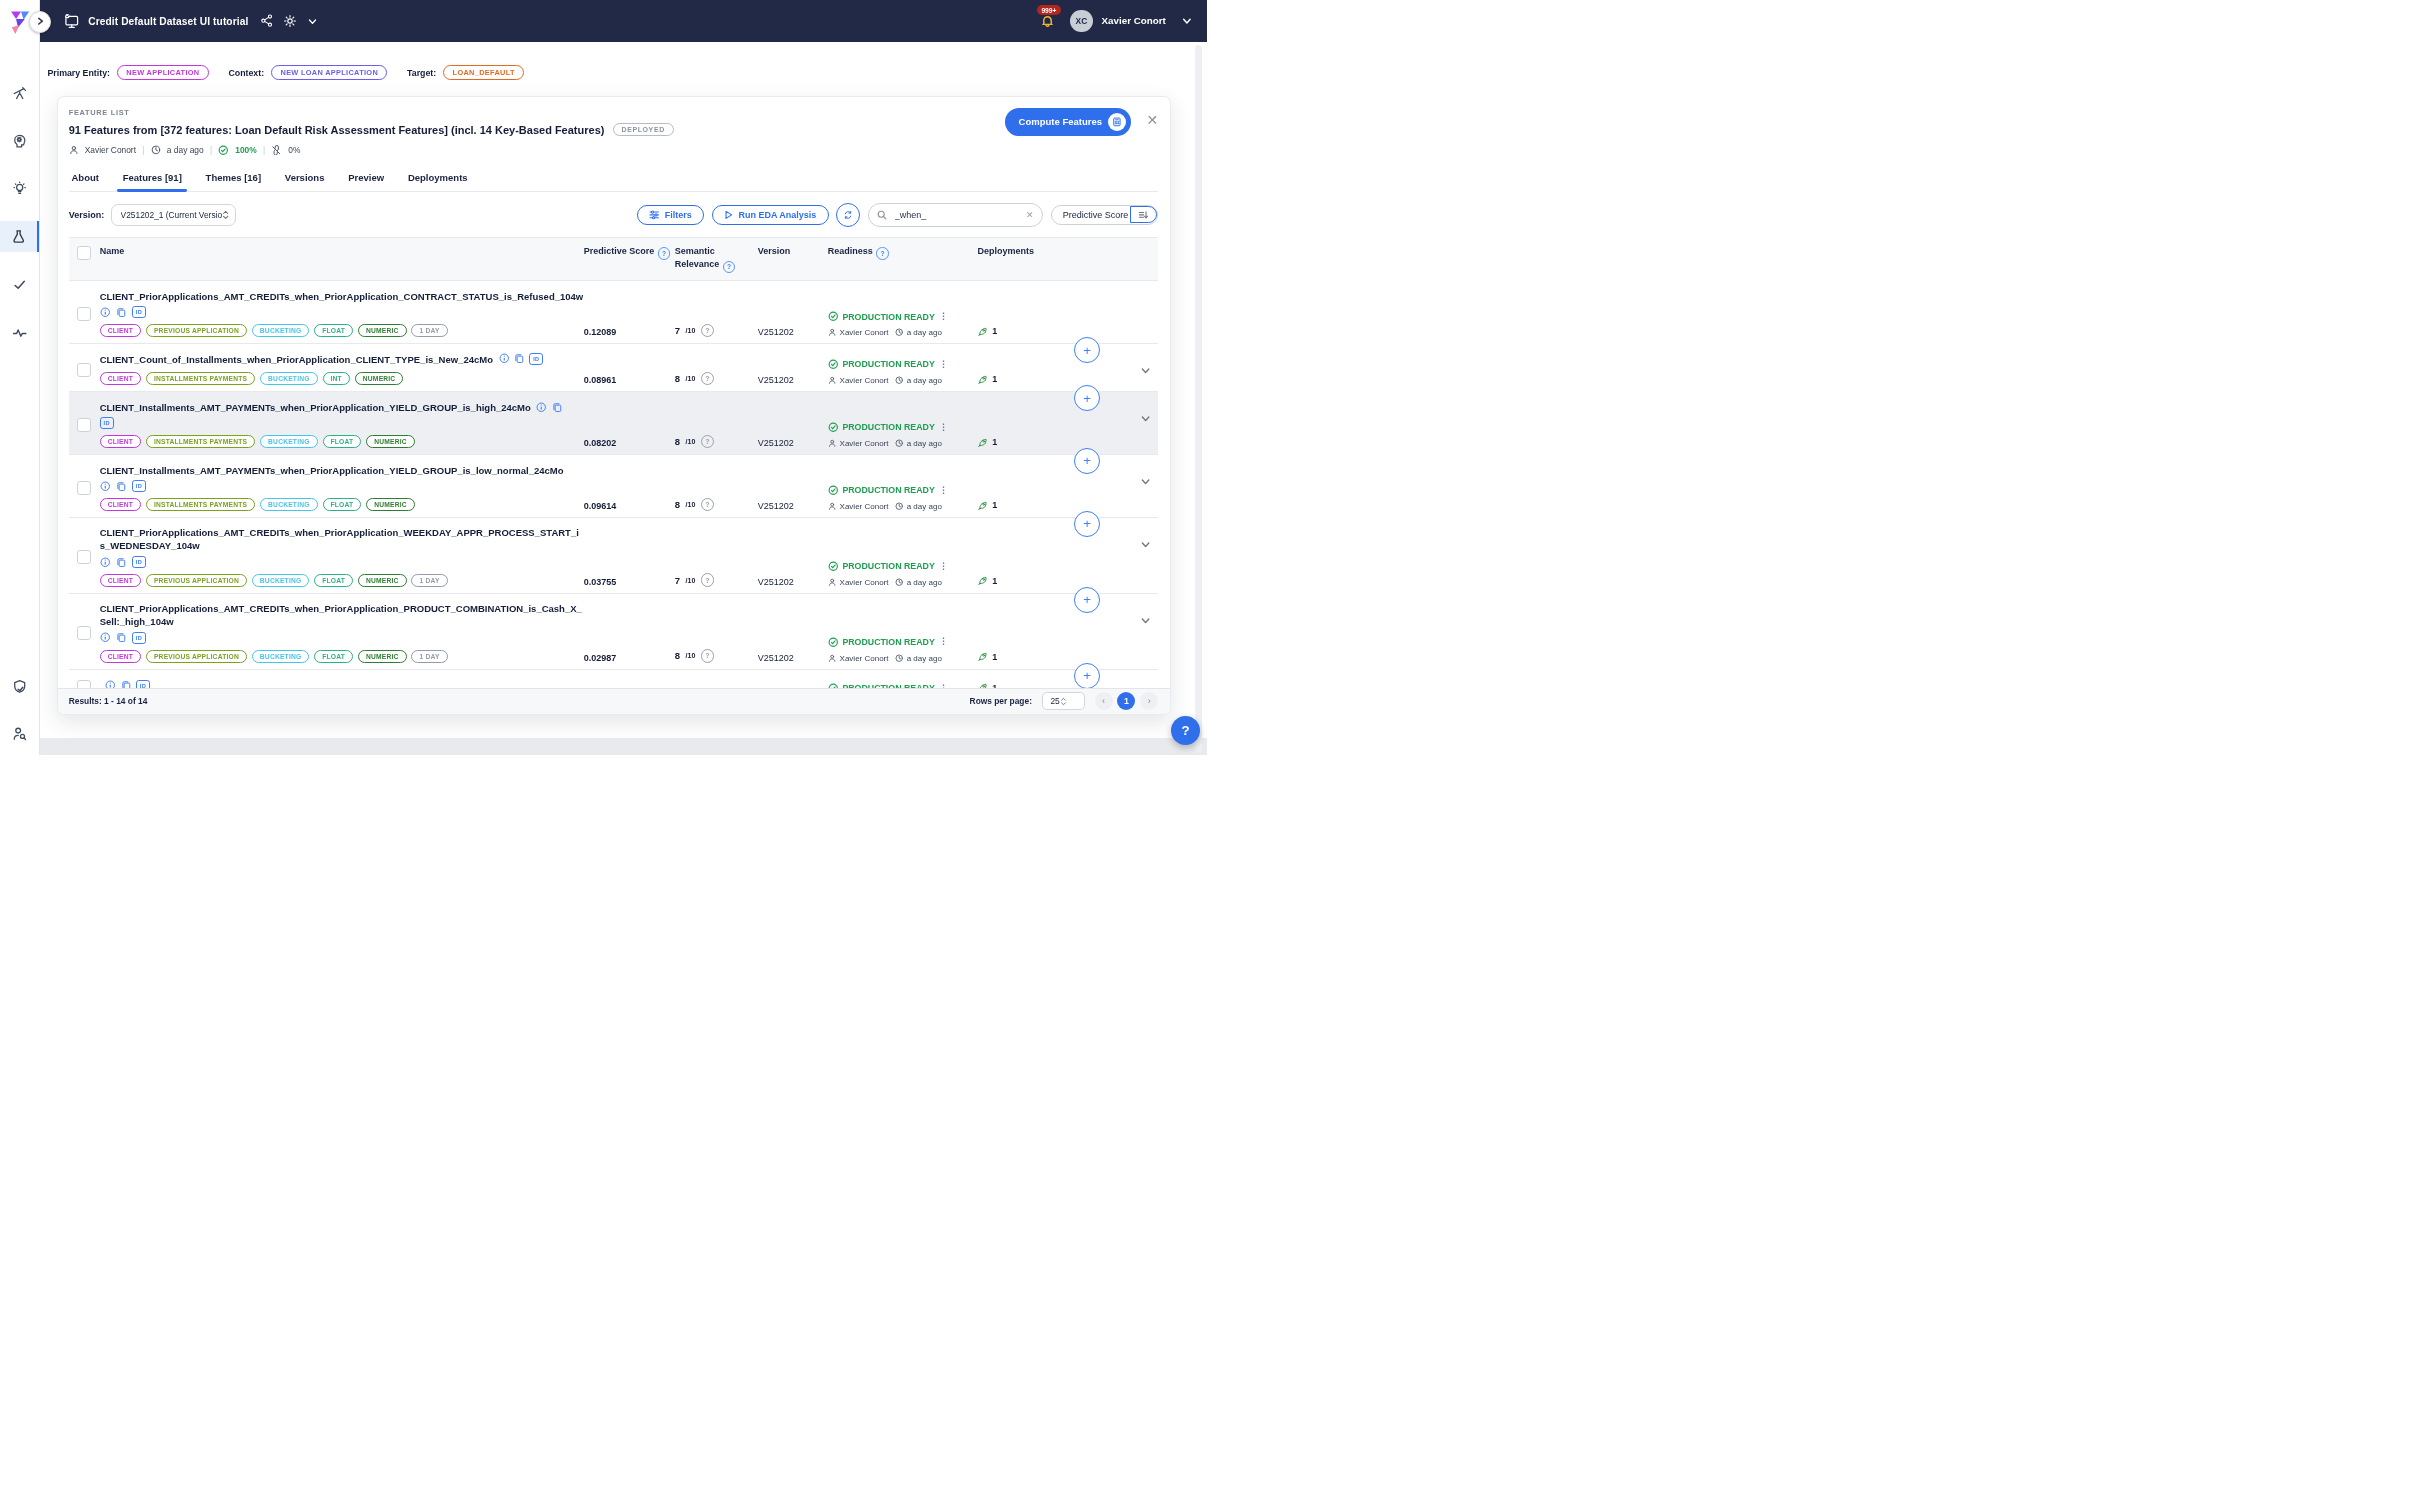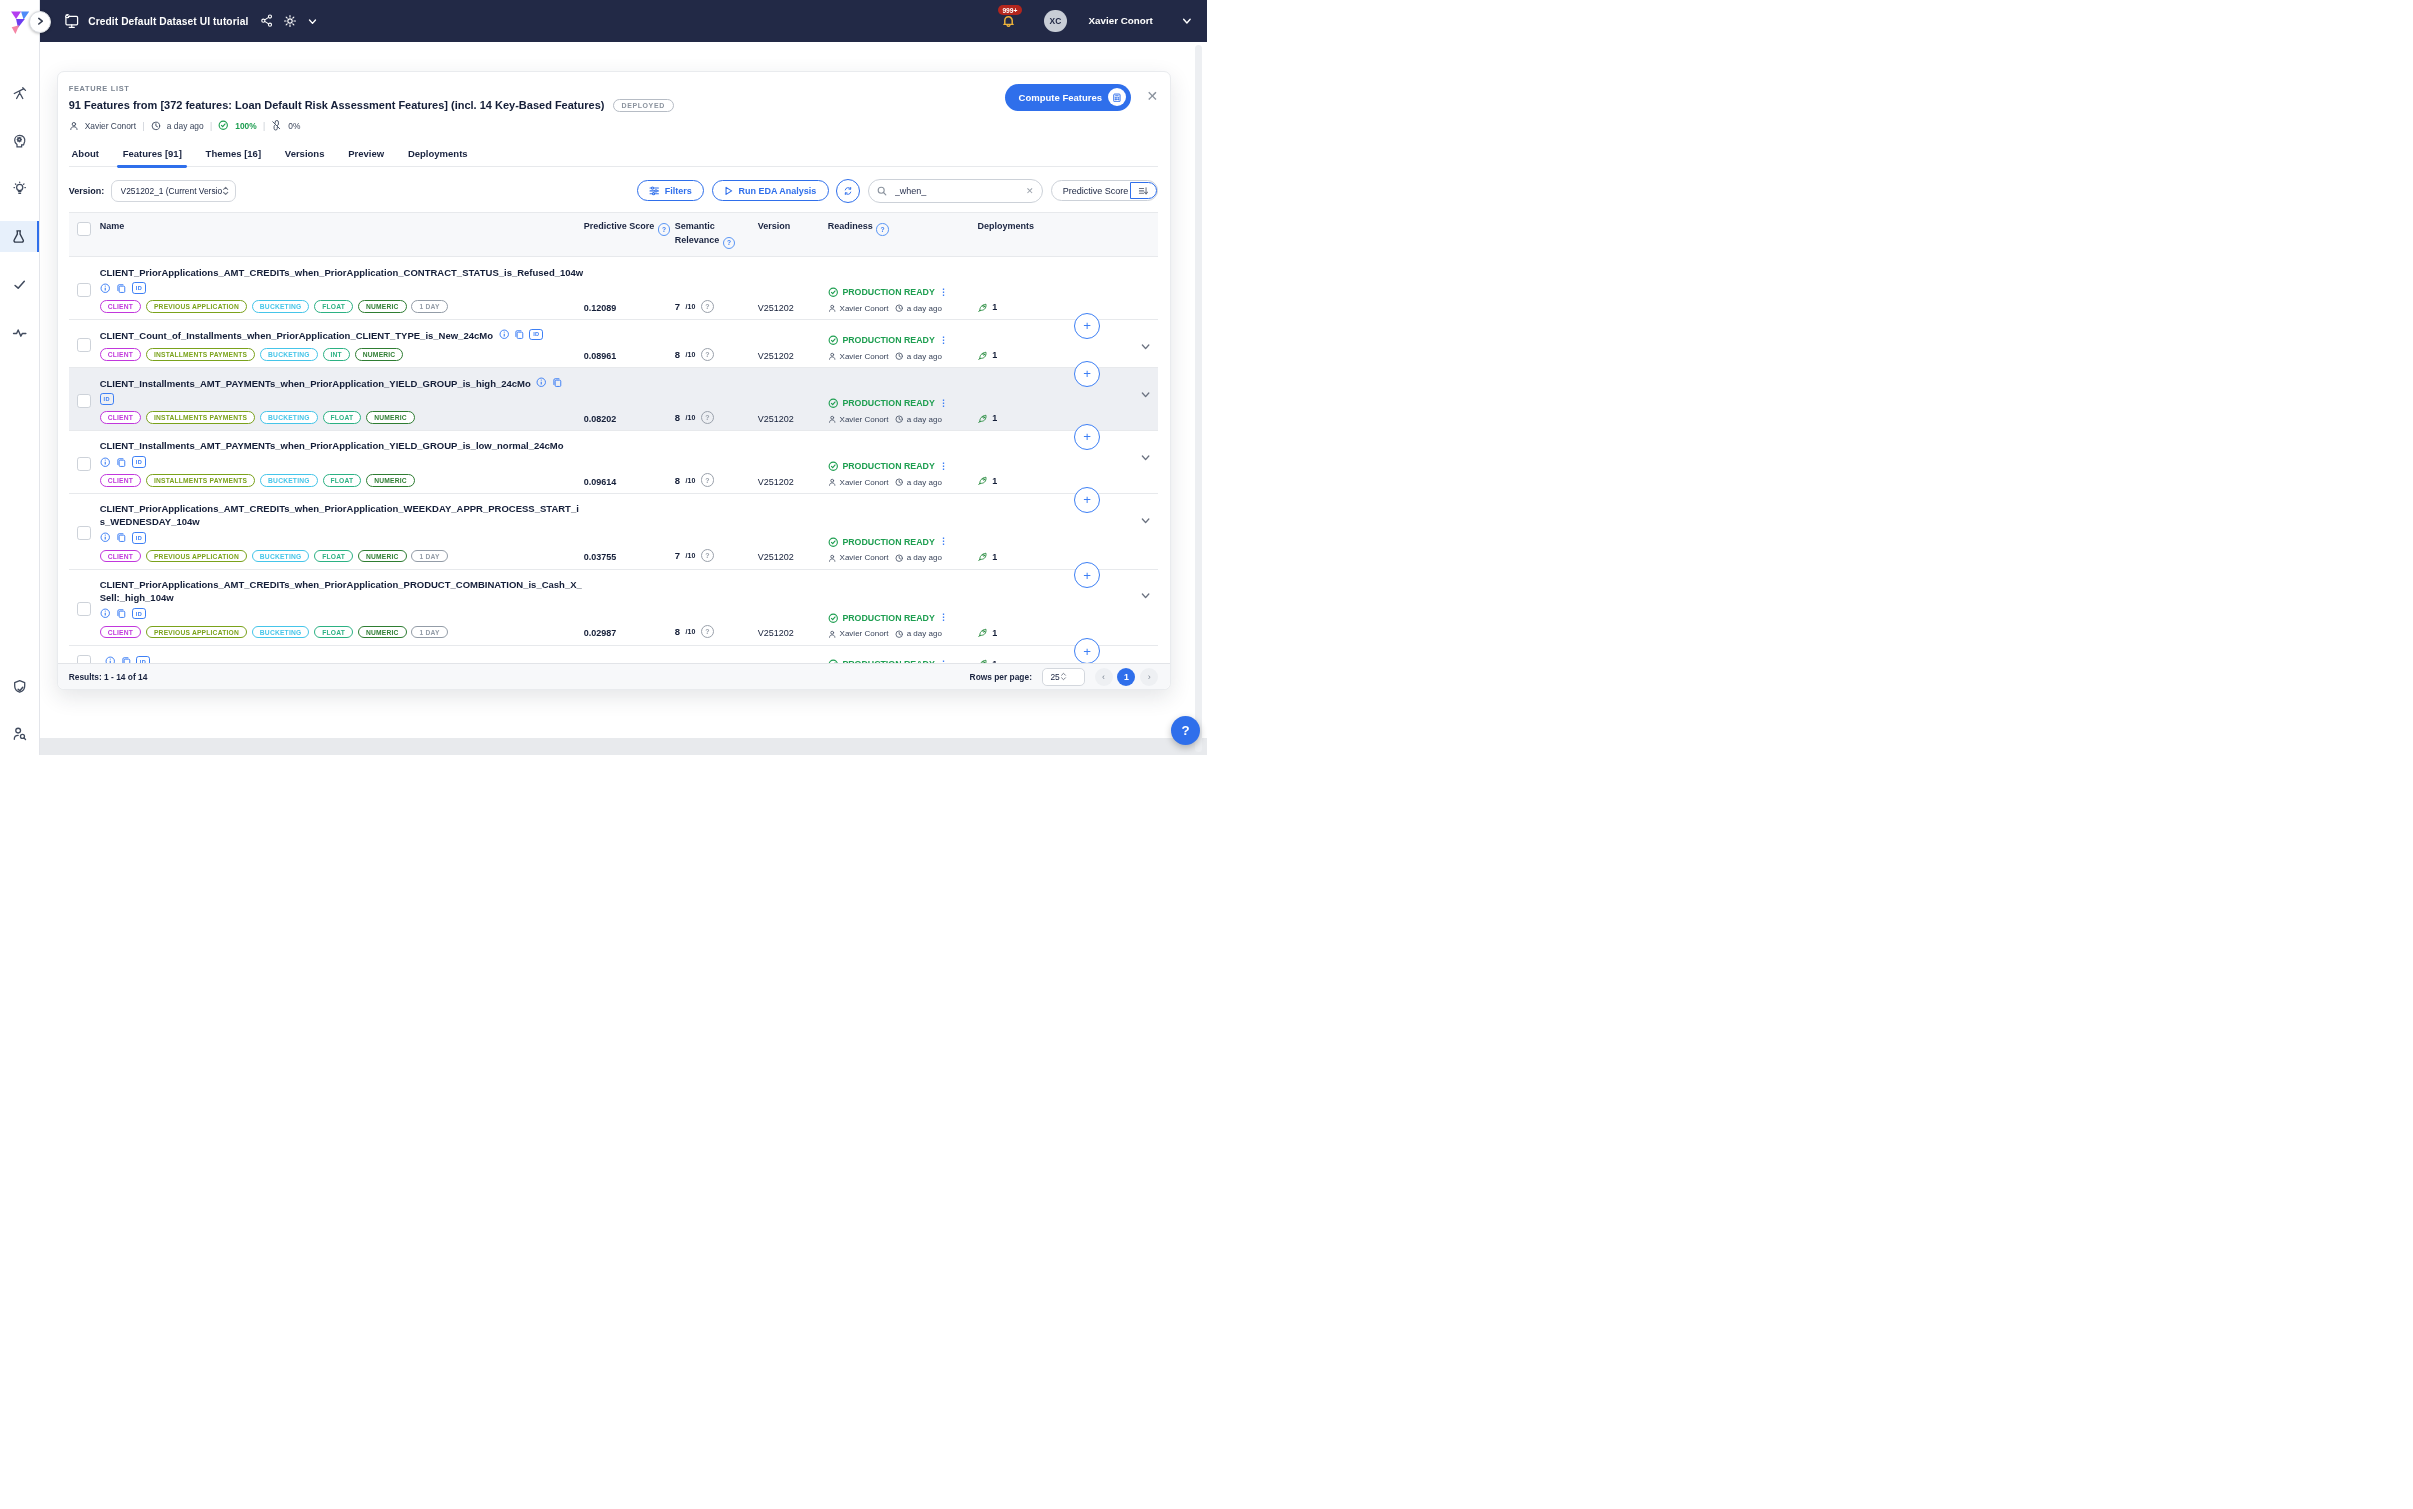--- a/index.html
+++ b/index.html
@@ -3,21 +3,21 @@
 <meta charset="utf-8">
 <style>
   html,body{margin:0;padding:0;background:#fff;font-family:"Liberation Sans",sans-serif;}
   .app{position:relative;width:1207px;height:755px;overflow:hidden;background:#14532d;}
   svg{display:block}
   
   .topbar{position:absolute;left:39px;top:0;right:0;height:42px;background:#222946;display:flex;align-items:center;padding:0 15.4px 0 24px;box-sizing:border-box;z-index:4;}
   .tb-left{display:flex;align-items:center;gap:7.7px;}
   .tb-title{color:#fff;font-size:10.2px;font-weight:bold;letter-spacing:0.1px;}
   .tb-icons{display:flex;align-items:center;gap:10.5px;margin-left:11.2px;}
-  .tb-right{margin-left:auto;display:flex;align-items:center;gap:22px;}
+  .tb-right{margin-left:auto;display:flex;align-items:center;gap:9px;}
   .bell-wrap{position:relative;margin-right:5.6px;}
   .badge999{position:absolute;top:-7px;left:-1.4px;background:#b3261e;color:#fff;font-size:6.7px;font-weight:bold;padding:1.4px 4.2px;border-radius:6.3px;}
   .avatar{width:22.4px;height:22.4px;border-radius:50%;background:#c8cdd6;color:#1c2340;font-weight:bold;font-size:8.4px;display:flex;align-items:center;justify-content:center;}
   .tb-user{color:#fff;font-size:9.8px;font-weight:bold;}
   
   .sidebar{position:absolute;left:0;top:0;bottom:0;width:39px;background:#fff;border-right:0.7px solid #e3e5ea;z-index:5;}
   .logo{height:42px;display:flex;align-items:center;justify-content:center;}
   .snav{display:flex;flex-direction:column;align-items:center;margin-top:35px;}
   .sitem{width:39px;height:31px;display:flex;align-items:center;justify-content:center;margin-bottom:17px;box-sizing:border-box;}
   .sitem.active{background:#e7f0fb;border-right:2.1px solid #2f6feb;}
@@ -260,20 +260,28 @@
             <polyline points="2,4 6,8.5 10,4"></polyline>
           </svg>
       </span>
     </div>
   </div>
 
   <div class="main">
     <div class="bstrip"></div>
 
     <div class="page-head">
+      <div class="meta-row">
+        <span class="mlabel">Primary Entity:</span>
+        <span class="pill pe">NEW APPLICATION</span>
+        <span class="mlabel">Context:</span>
+        <span class="pill ctx">NEW LOAN APPLICATION</span>
+        <span class="mlabel">Target:</span>
+        <span class="pill tgt">LOAN_DEFAULT</span>
+      </div>
     </div>
 
     <div class="card">
       <div class="card-head">
         <div class="ch-left">
           <div class="eyebrow">FEATURE LIST</div>
           <div class="ctitle-row">
             <span class="ctitle">91 Features from [372 features: Loan Default Risk Assessment Features] (incl. 14 Key-Based Features)</span>
             <span class="deployed">DEPLOYED</span>
           </div>

